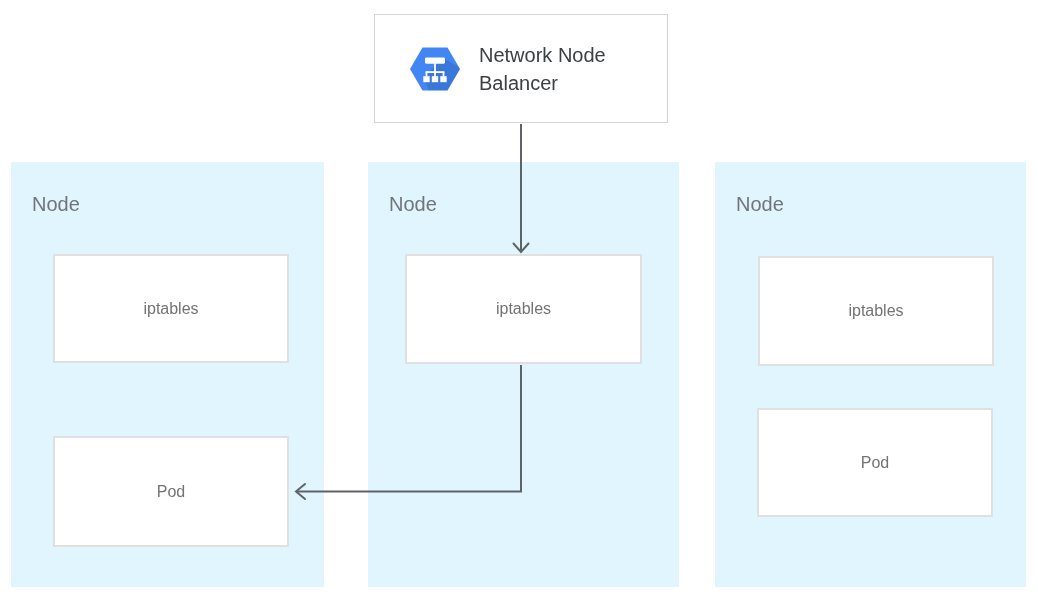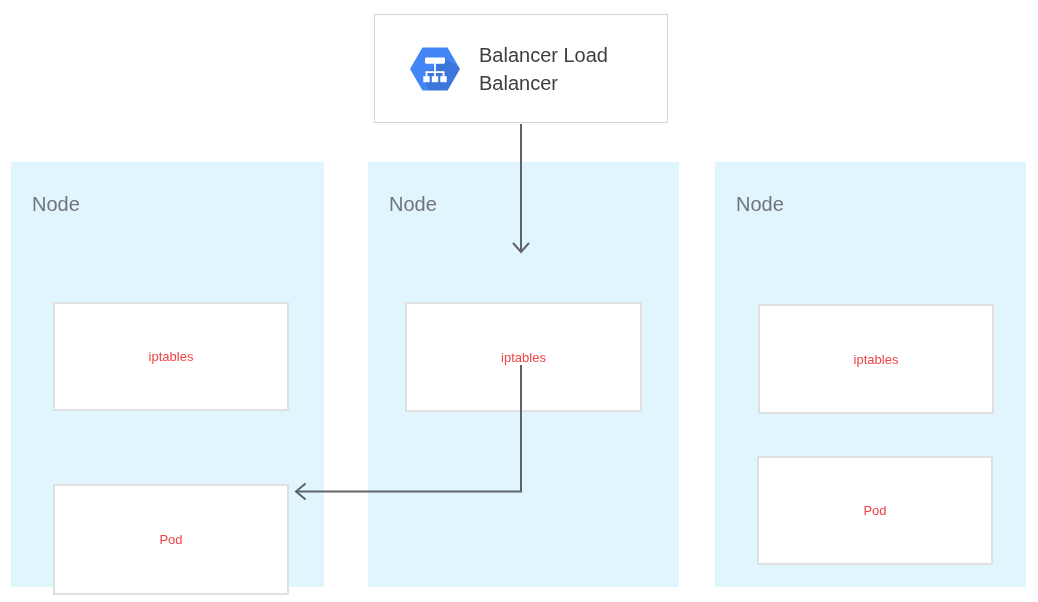--- a/index.html
+++ b/index.html
@@ -63,23 +63,22 @@
   }
 
   .inner-box {
     position: absolute;
     background: #ffffff;
     border: 2px solid #e0e0e0;
     box-sizing: border-box;
     display: flex;
     align-items: center;
     justify-content: center;
-    font-size: 13px;
-    color: #ef4444;
-    margin-top: 48px;
+    font-size: 16px;
+    color: #737373;
   }
   .panel-left .box-iptables   { left: 42px; top: 92px;  width: 236px; height: 109px; }
   .panel-left .box-pod        { left: 42px; top: 274px; width: 236px; height: 111px; }
   .panel-middle .box-iptables { left: 37px; top: 92px;  width: 237px; height: 110px; }
   .panel-right .box-iptables  { left: 43px; top: 94px;  width: 236px; height: 110px; }
   .panel-right .box-pod       { left: 42px; top: 246px; width: 236px; height: 109px; }
 
   .arrow-layer {
     position: absolute;
     left: 0;
@@ -108,21 +107,21 @@
         <rect x="25.1" y="17.2" width="1.8" height="9"></rect>
         <rect x="16.6" y="25.2" width="18.8" height="1.8"></rect>
         <rect x="16.6" y="26.2" width="1.8" height="4.4"></rect>
         <rect x="25.1" y="26.2" width="1.8" height="4.4"></rect>
         <rect x="33.6" y="26.2" width="1.8" height="4.4"></rect>
         <rect x="14.3" y="30.2" width="6.4" height="6"></rect>
         <rect x="22.8" y="30.2" width="6.4" height="6"></rect>
         <rect x="31.3" y="30.2" width="6.4" height="6"></rect>
       </g>
     </svg>
-    <div class="lb-label">Balancer Load Balancer</div>
+    <div class="lb-label">Network Node Balancer</div>
   </div>
 
   <div class="panel panel-left">
     <div class="node-label">Node</div>
     <div class="inner-box box-iptables">
       <span>iptables</span>
     </div>
     <div class="inner-box box-pod">
       <span>Pod</span>
     </div>

